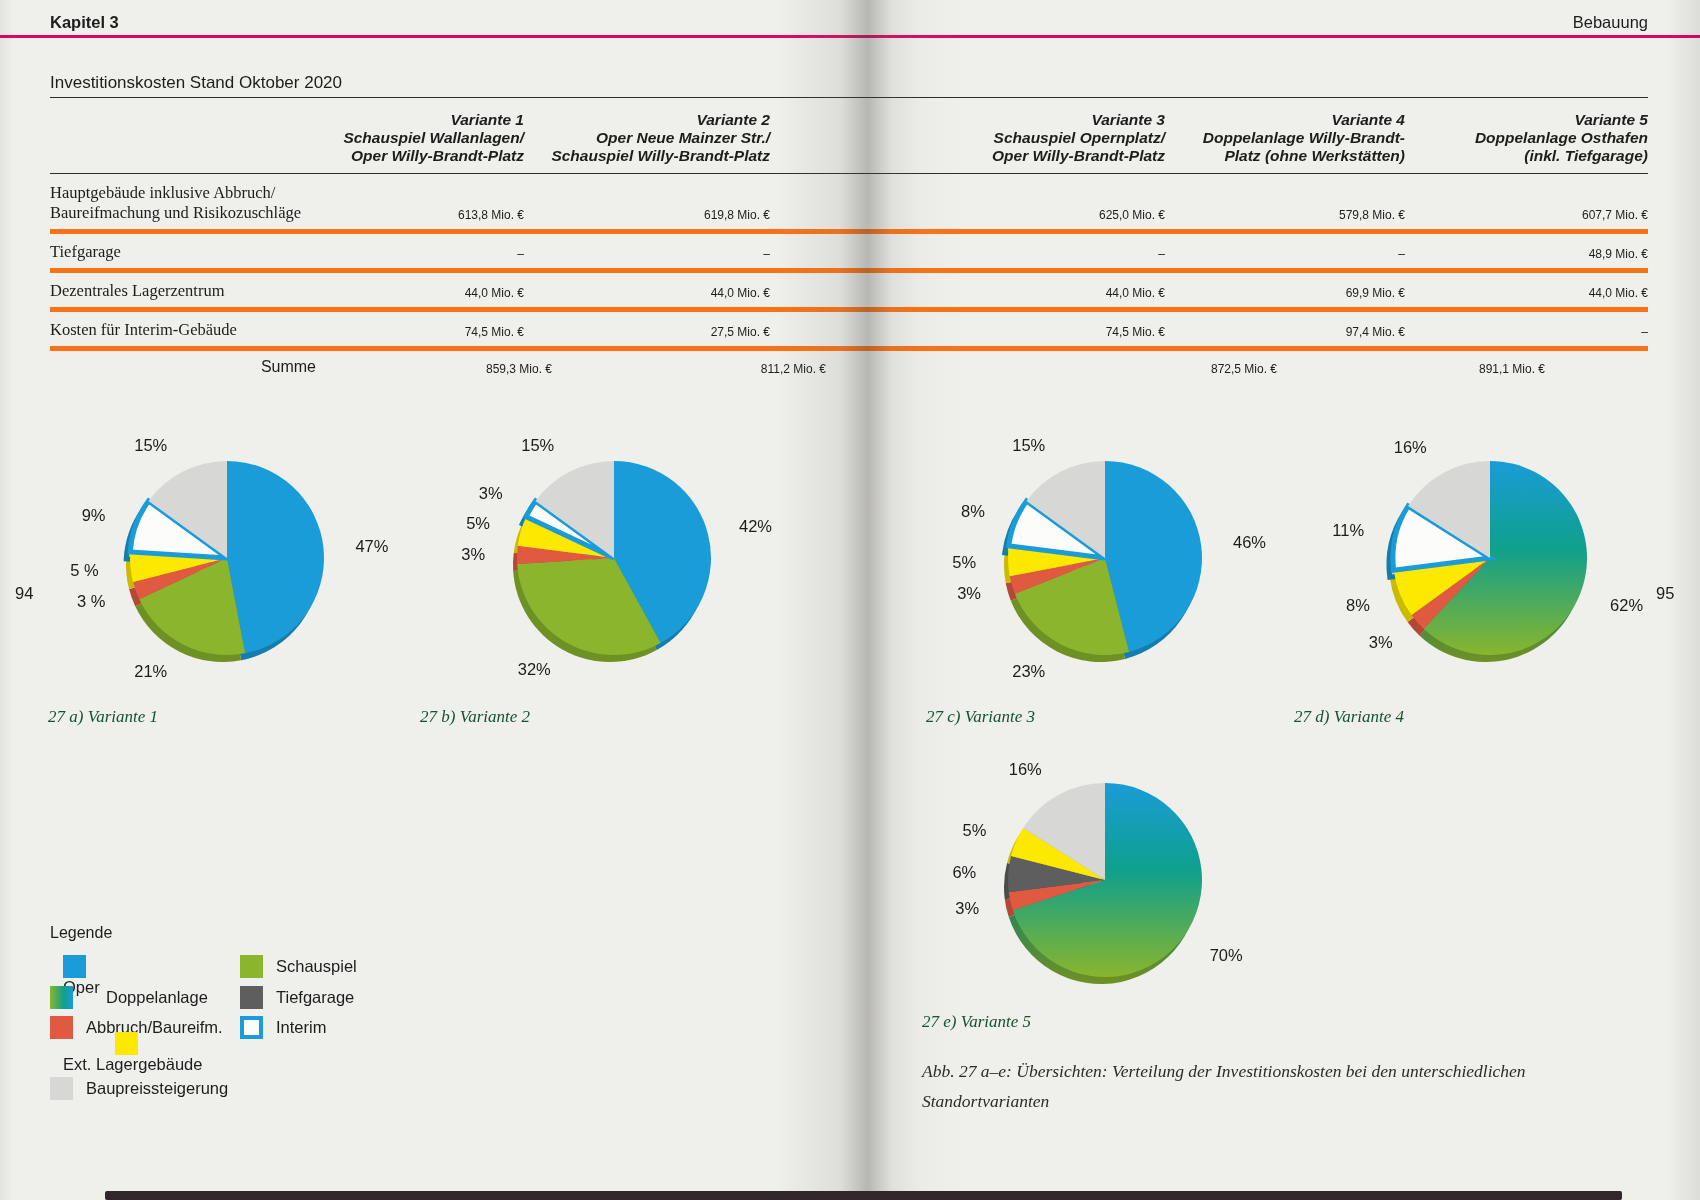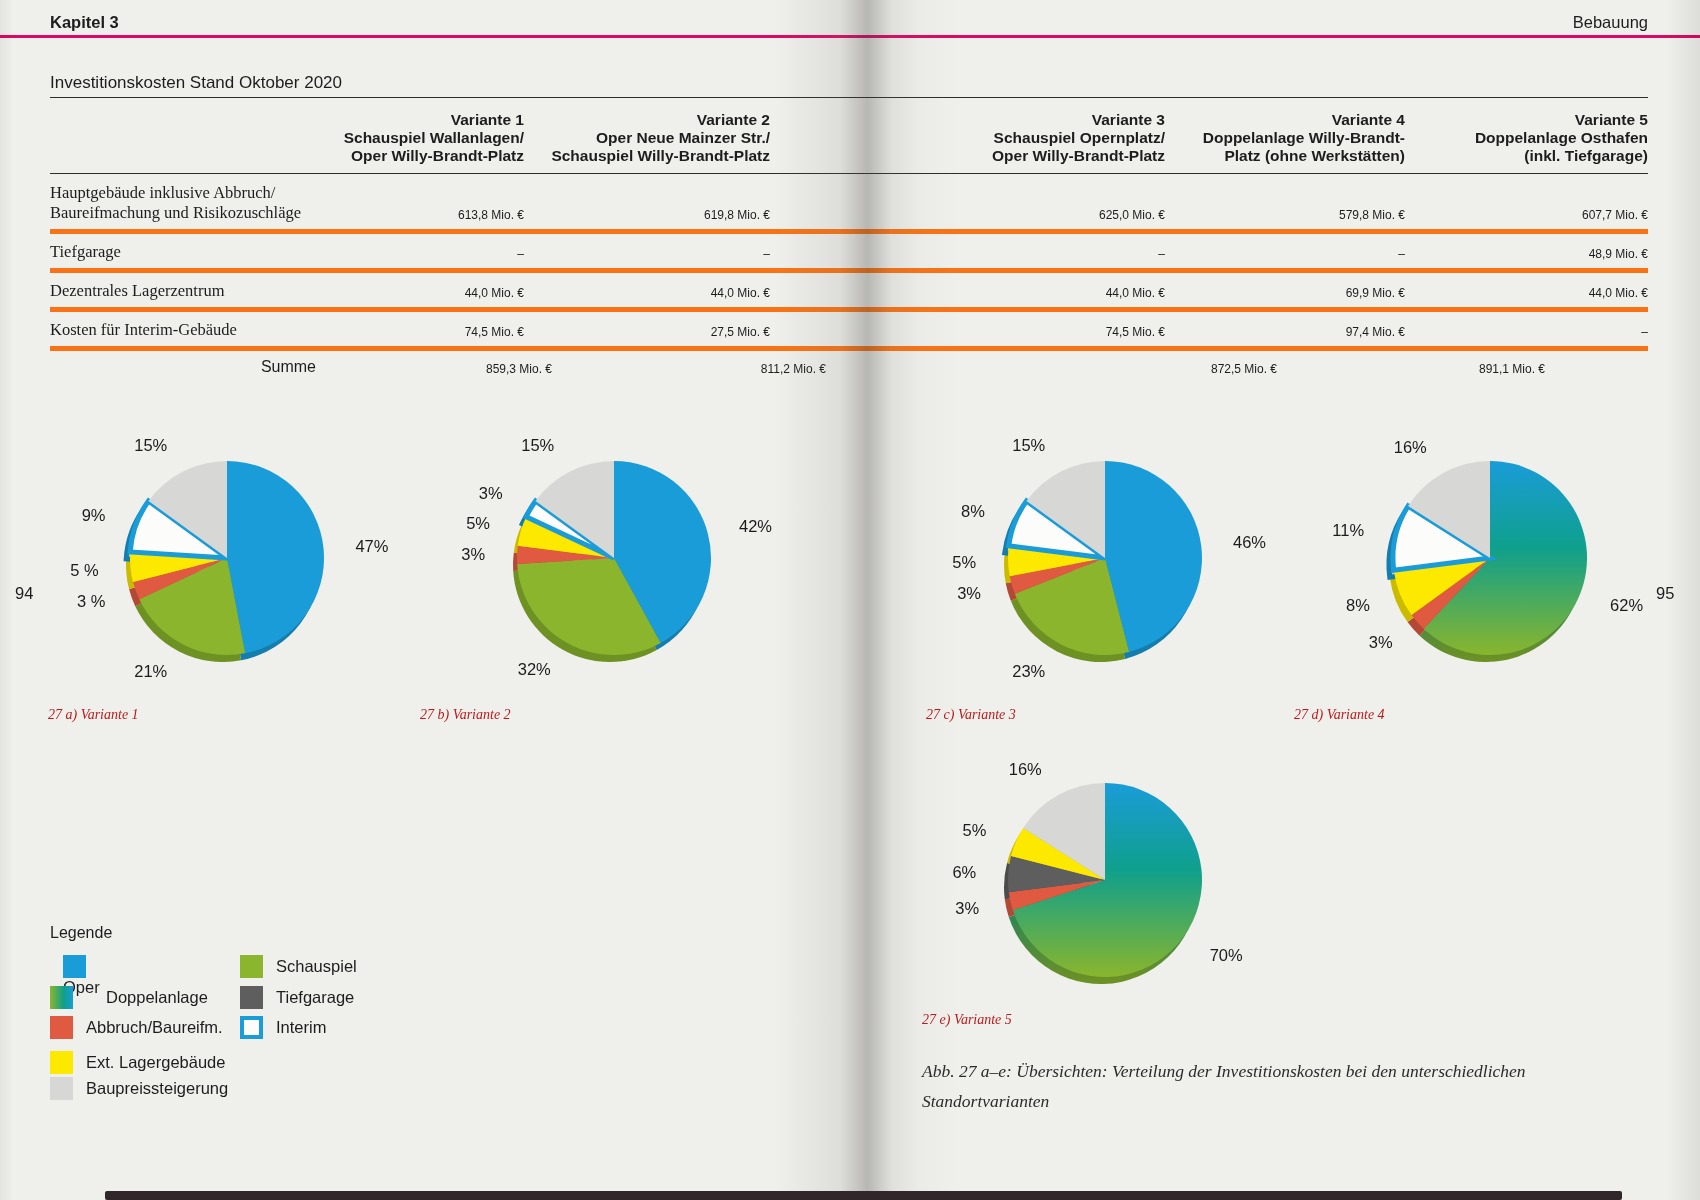--- a/index.html
+++ b/index.html
@@ -9,32 +9,32 @@
     font-family:"Liberation Sans",sans-serif;
   }
   .abs{position:absolute;}
   
   .runhead{font-size:16.5px;top:13px;}
   .rule-magenta{top:35px;left:0;width:1700px;height:2.5px;}
   
   #table{left:50px;top:97px;width:1598px;border-top:1.6px solid #2d2d2d;}
   .trow{display:grid;grid-template-columns:270px 204px 246px 150px 245px 240px 243px;align-items:end;}
   .thead{height:75px;border-bottom:1.6px solid #2d2d2d;}
-  .thead .cell-h{font-weight:700;font-size:15.5px;line-height:18px;text-align:right;padding-bottom:8px;white-space:nowrap;}
+  .thead .cell-h{font-weight:700;font-size:15.5px;line-height:18px;text-align:right;padding-bottom:8px;white-space:nowrap;font-style:italic;}
   .rbody{border-bottom:5px solid #f97316;}
   .rbody.last{border-bottom:1.6px solid #2d2d2d;}
   .r-tall{height:55px;}
   .r-std{height:34px;}
   .r-sum{height:32px;gap:28px;}
   .cell-label{font-family:"Liberation Serif",serif;font-size:16.5px;line-height:19.5px;padding-bottom:7px;}
   .cell-val{text-align:right;font-size:12px;padding-bottom:7px;white-space:nowrap;}
   .sum-label{font-family:"Liberation Sans",sans-serif;font-size:16px;text-align:right;padding-bottom:7px;padding-right:4px;}
   .t-title{left:50px;top:73px;font-size:17px;}
   
-  .fig-label{font-family:"Liberation Serif",serif;font-style:italic;font-size:14px;color:#b91c1c;white-space:nowrap;}
+  .fig-label{font-family:"Liberation Serif",serif;font-style:italic;font-size:17px;color:#14532d;white-space:nowrap;}
   .fig-caption{font-family:"Liberation Serif",serif;font-style:italic;font-size:17.5px;color:#2b2b2b;line-height:30px;width:720px;}
   
   #legend-title{font-size:16px;}
   .litem{position:absolute;display:flex;align-items:center;height:23px;white-space:nowrap;}
   .litem .lab{margin-left:13px;font-size:16.5px;}
   .sw{width:23px;height:23px;box-sizing:border-box;flex:0 0 auto;}
   
   .pagenum{font-size:16.5px;top:584px;}
   #gutter{left:775px;top:0;width:185px;height:1200px;pointer-events:none;
     background:linear-gradient(to right, rgba(108,106,98,0) 0%, rgba(108,106,98,0.13) 35%,
@@ -297,21 +297,21 @@
         <span class="lab">Oper</span>
       </div>
       <div class="litem" style="left: 0px; top: 30.6px; gap: 20px;">
         <span class="sw" style="background: linear-gradient(to right, rgb(138, 181, 44), rgb(15, 160, 140) 60%, rgb(26, 156, 216));"></span>
         <span class="lab">Doppelanlage</span>
       </div>
       <div class="litem" style="left: 0px; top: 61.2px;">
         <span class="sw" style="background: rgb(224, 90, 65);"></span>
         <span class="lab">Abbruch/Baureifm.</span>
       </div>
-      <div class="litem" style="left: 0px; top: 96px;">
+      <div class="litem" style="left: 0px; top: 77px; flex-direction: column;">
         <span class="sw" style="background: rgb(253, 232, 0);"></span>
         <span class="lab">Ext. Lagergebäude</span>
       </div>
       <div class="litem" style="left: 0px; top: 122.4px;">
         <span class="sw" style="background: rgb(215, 215, 213);"></span>
         <span class="lab">Baupreissteigerung</span>
       </div>
       <div class="litem" style="left: 190px; top: 0px;">
         <span class="sw" style="background: rgb(138, 181, 44);"></span>
         <span class="lab">Schauspiel</span>

